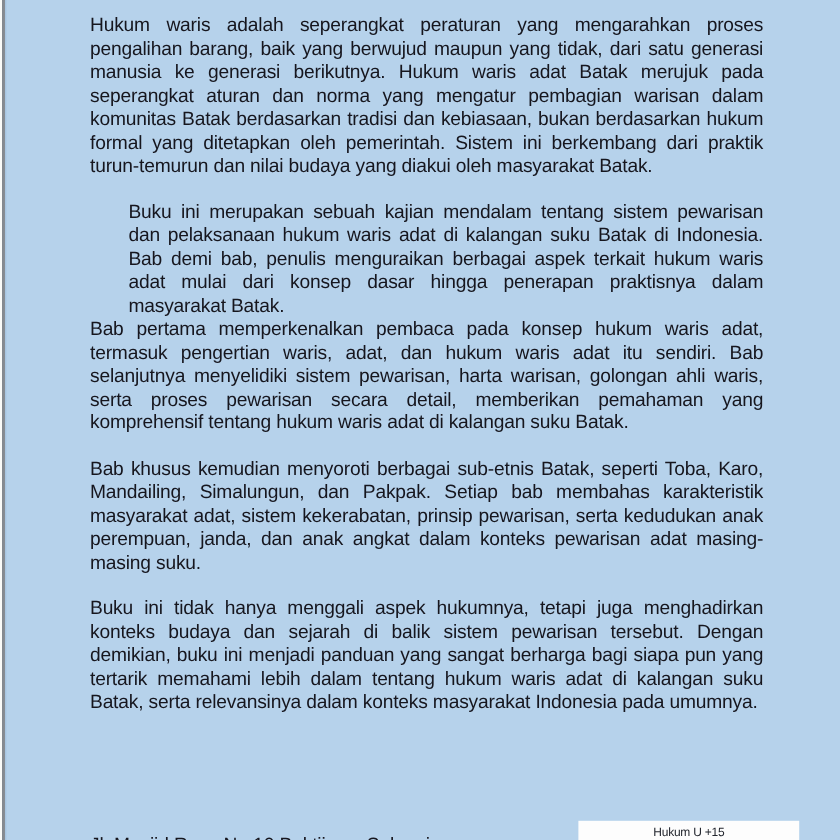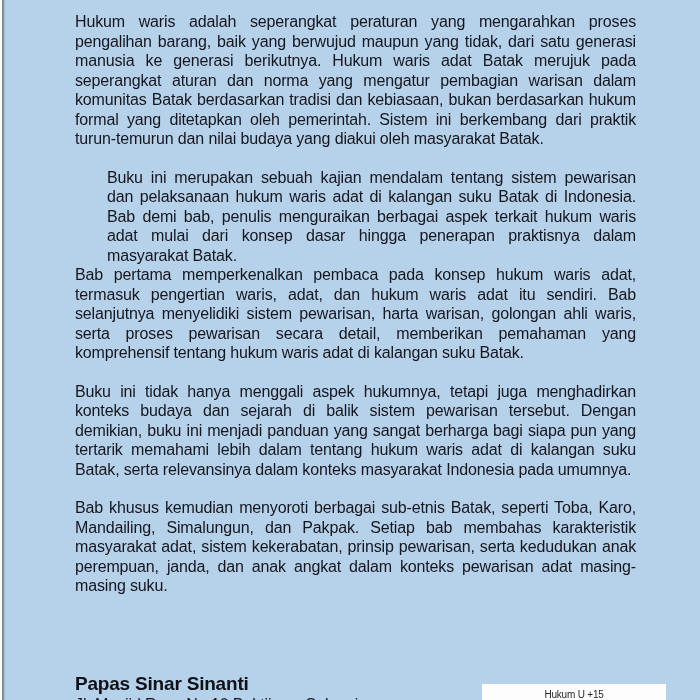--- a/index.html
+++ b/index.html
@@ -79,23 +79,22 @@
 </head>
 <body>
 
 <div class="page">
   <div class="edge"></div>
 
   <div class="content">
     <p>Hukum waris adalah seperangkat peraturan yang mengarahkan proses pengalihan barang, baik yang berwujud maupun yang tidak, dari satu generasi manusia ke generasi berikutnya. Hukum waris adat Batak merujuk pada seperangkat aturan dan norma yang mengatur pembagian warisan dalam komunitas Batak berdasarkan tradisi dan kebiasaan, bukan berdasarkan hukum formal yang ditetapkan oleh pemerintah. Sistem ini berkembang dari praktik turun-temurun dan nilai budaya yang diakui oleh masyarakat Batak.</p>
     <p class="no-gap">Buku ini merupakan sebuah kajian mendalam tentang sistem pewarisan dan pelaksanaan hukum waris adat di kalangan suku Batak di Indonesia. Bab demi bab, penulis menguraikan berbagai aspek terkait hukum waris adat mulai dari konsep dasar hingga penerapan praktisnya dalam masyarakat Batak.</p>
     <p>Bab pertama memperkenalkan pembaca pada konsep hukum waris adat, termasuk pengertian waris, adat, dan hukum waris adat itu sendiri. Bab selanjutnya menyelidiki sistem pewarisan, harta warisan, golongan ahli waris, serta proses pewarisan secara detail, memberikan pemahaman yang komprehensif tentang hukum waris adat di kalangan suku Batak.</p>
+    <p>Bab khusus kemudian menyoroti berbagai sub-etnis Batak, seperti Toba, Karo, Mandailing, Simalungun, dan Pakpak. Setiap bab membahas karakteristik masyarakat adat, sistem kekerabatan, prinsip pewarisan, serta kedudukan anak perempuan, janda, dan anak angkat dalam konteks pewarisan adat masing-masing suku.</p>
     <p>Buku ini tidak hanya menggali aspek hukumnya, tetapi juga menghadirkan konteks budaya dan sejarah di balik sistem pewarisan tersebut. Dengan demikian, buku ini menjadi panduan yang sangat berharga bagi siapa pun yang tertarik memahami lebih dalam tentang hukum waris adat di kalangan suku Batak, serta relevansinya dalam konteks masyarakat Indonesia pada umumnya.</p>
-    <p>Bab khusus kemudian menyoroti berbagai sub-etnis Batak, seperti Toba, Karo, Mandailing, Simalungun, dan Pakpak. Setiap bab membahas karakteristik masyarakat adat, sistem kekerabatan, prinsip pewarisan, serta kedudukan anak perempuan, janda, dan anak angkat dalam konteks pewarisan adat masing-masing suku.</p>
   </div>
 
-  <div class="footer-publisher">Papas Sinar Sinanti</div>
   <div class="footer-address">Jl. Mesjid Raya No.10 Baktijaya, Sukmajaya</div>
 
   <div class="badge">
     <span>Hukum U +15</span>
   </div>
 </div>
 
 </body></html>

